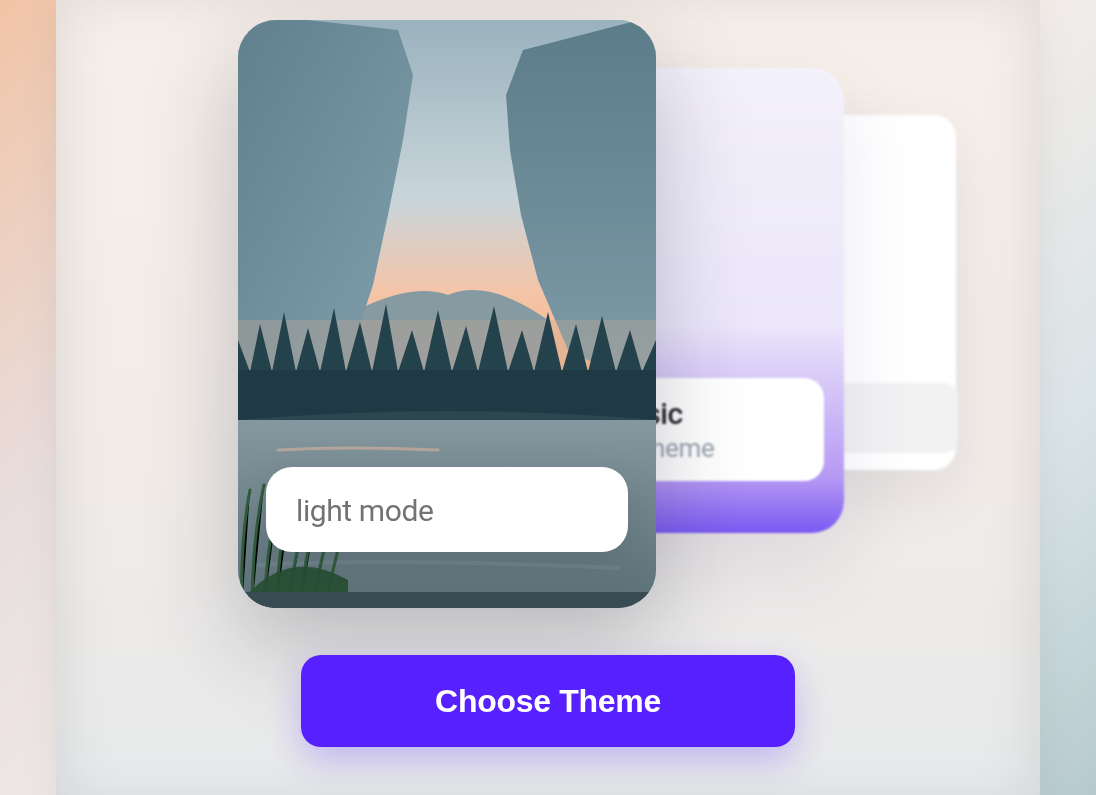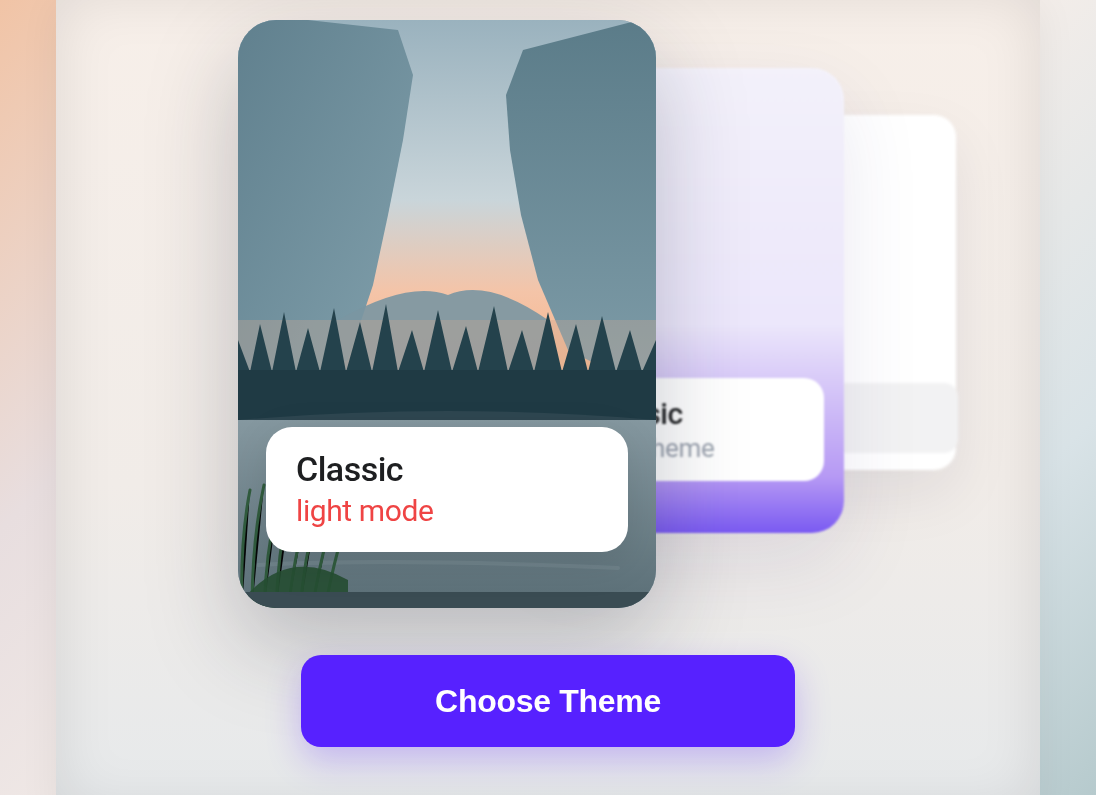--- a/index.html
+++ b/index.html
@@ -115,21 +115,21 @@
       box-shadow: 0 10px 40px rgba(0,0,0,0.10);
     }
     .card1-title {
       font-size: 34px;
       font-weight: 500;
       color: #1e1f21;
       letter-spacing: -0.5px;
     }
     .card1-sub {
       font-size: 30px;
-      color: #ef4444;
+      color: #737373;
       margin-top: 4px;
       letter-spacing: -0.4px;
     }
 
     .cta {
       position: absolute;
       left: 50%;
       transform: translateX(-50%);
       top: 663px;
       width: 494px;
@@ -224,21 +224,20 @@
             <path d="M 62 590 Q 66 540 78 495"></path>
             <path d="M 74 592 Q 80 550 90 515"></path>
             <path d="M 86 594 Q 92 560 100 530"></path>
           </g>
           <path d="M -10 600 Q 40 520 110 560 L 110 600 Z" fill="#264e32" opacity="0.9"></path>
           <rect x="0" y="572" width="418" height="20" fill="#3a4c53"></rect>
         </svg>
       </div>
 
       <div class="card1-label">
-        <div class="card1-title">Classic</div>
         <div class="card1-sub">light mode</div>
       </div>
     </div>
 
   </div>
 
   <button class="cta">Choose Theme</button>
 
 </div>
 

